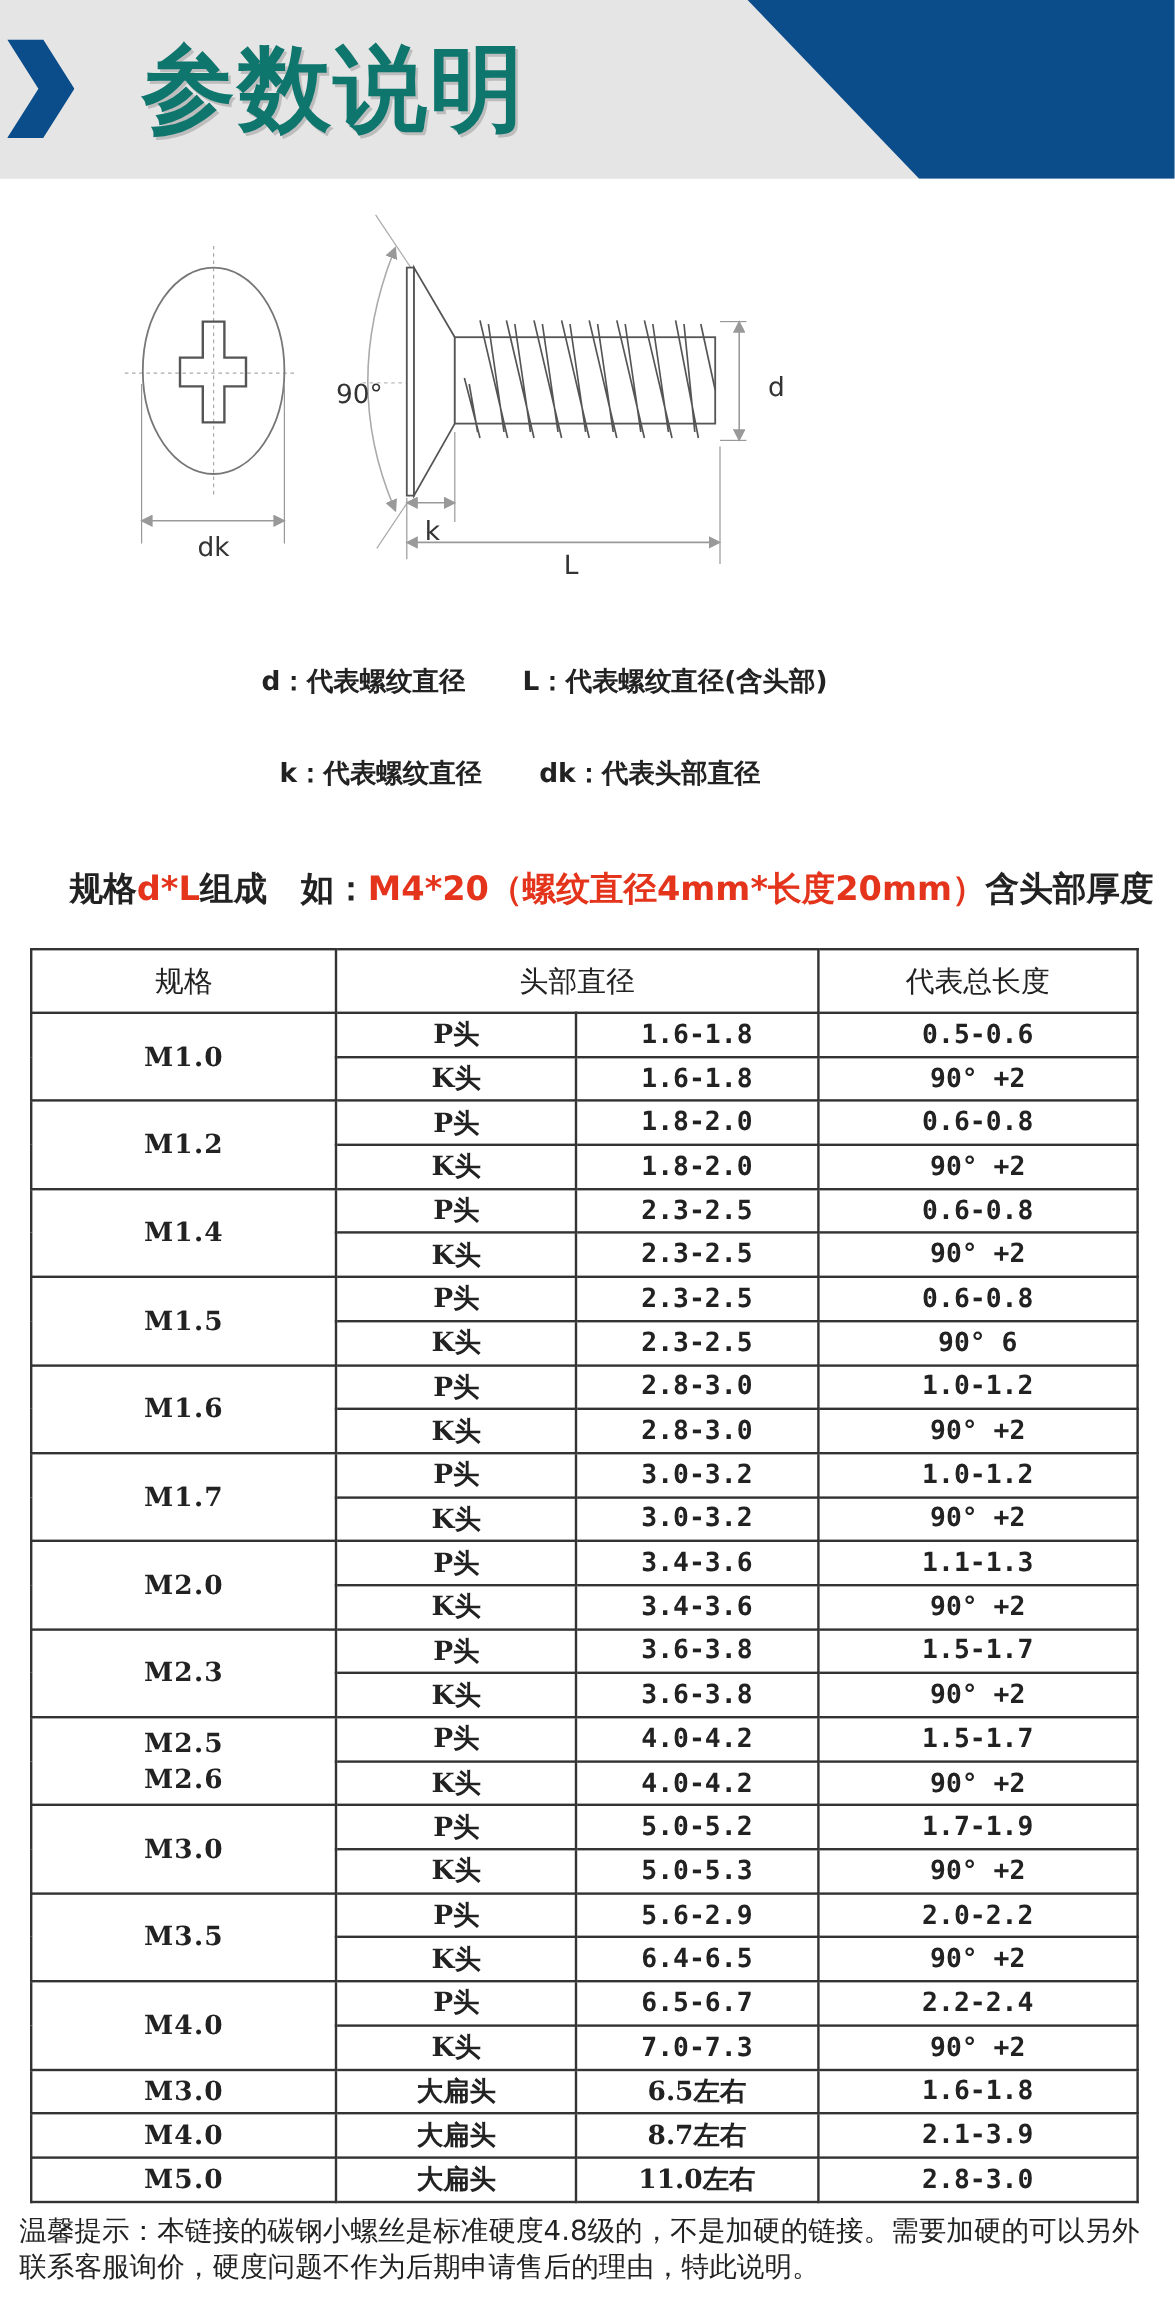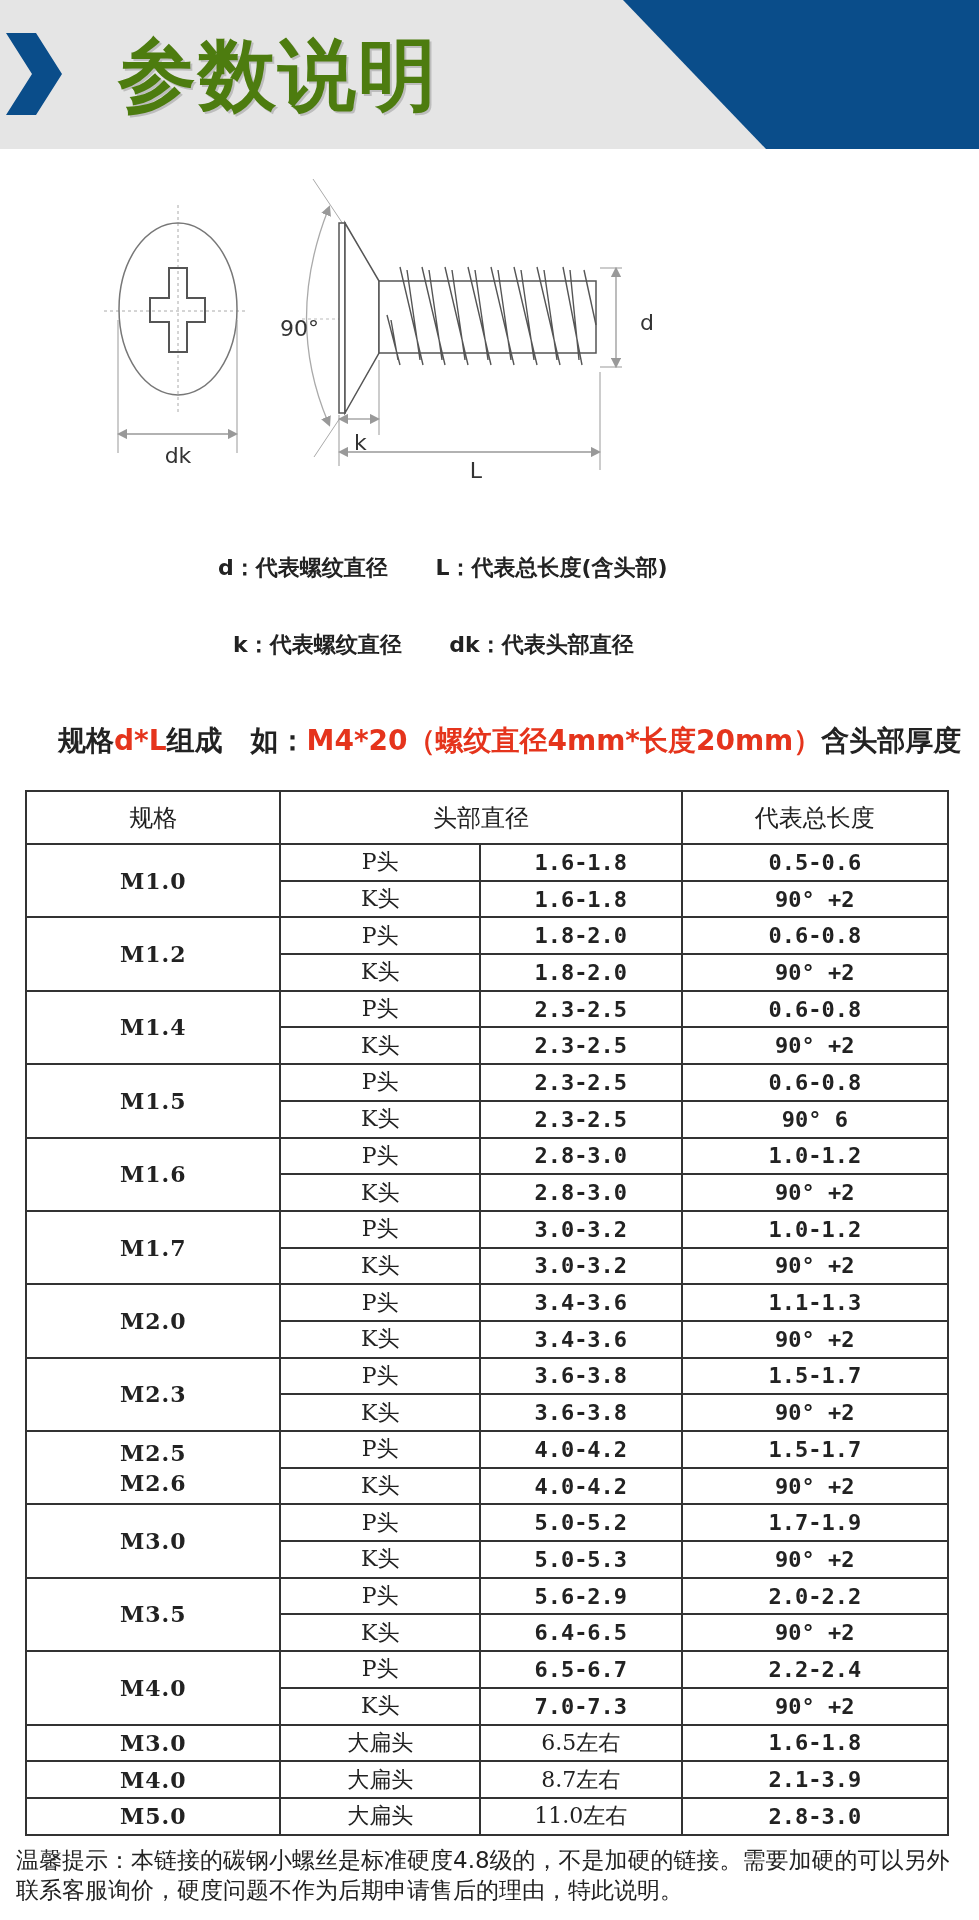--- a/index.html
+++ b/index.html
@@ -3,40 +3,40 @@
 <meta charset="utf-8">
 <style>
   * { box-sizing: border-box; margin: 0; padding: 0; }
   html, body { width: 979px; height: 1920px; background: #ffffff; overflow: hidden; }
   body { position: relative; font-family: "DejaVu Sans", sans-serif; color: #222; }
 
   
   .banner { position: absolute; left: 0; top: 0; width: 979px; height: 149px; background: #e5e5e5; overflow: hidden; }
   .banner .slab { position: absolute; left: 0; top: 0; width: 979px; height: 149px; }
   .banner .chev { position: absolute; left: 6px; top: 33px; width: 56px; height: 82px; }
-  .banner .title { position: absolute; left: 118px; top: 20px; font-family: "DejaVu Sans", sans-serif; font-weight: bold; font-size: 78px; line-height: 110px; color: #4d7c0f; letter-spacing: 2px; text-shadow: 2px 2px 0 #bdbdbd; }
+  .banner .title { position: absolute; left: 118px; top: 20px; font-family: "DejaVu Sans", sans-serif; font-weight: bold; font-size: 78px; line-height: 110px; color: #0f766e; letter-spacing: 2px; text-shadow: 2px 2px 0 #bdbdbd; }
 
   
   .diagram { position: absolute; left: 0; top: 160px; width: 979px; height: 340px; }
   .diagram svg text { font-family: "DejaVu Sans", sans-serif; fill: #333; }
 
   
   .legend-line { position: absolute; font-weight: bold; font-size: 22px; color: #222; white-space: nowrap; }
   .legend-line span { margin-right: 40px; }
 
   .spec-line { position: absolute; left: 58px; top: 722px; font-weight: bold; font-size: 28px; white-space: nowrap; color: #222; }
   .spec-line .red { color: #e5341c; }
 
   
   .tbl { position: absolute; left: 25px; top: 790px; width: 924px; border-collapse: collapse; font-family: "DejaVu Serif", serif; }
   .tbl td, .tbl th { border: 2px solid #333; text-align: center; vertical-align: middle; font-size: 22px; color: #222; padding: 0; }
   .tbl th { font-weight: normal; height: 53px; font-size: 24px; }
   .tbl td { height: 36.7px; font-weight: bold; font-family: "DejaVu Sans Mono", monospace; }
   .tbl td.spec { font-family: "DejaVu Serif", serif; font-weight: bold; letter-spacing: 1px; }
-  .tbl td.type { font-family: "DejaVu Serif", serif; font-weight: normal; }
+  .tbl td.type { font-family: "DejaVu Serif", serif; font-weight: bold; }
   .tbl col.c1 { width: 255px; }
   .tbl col.c2 { width: 200px; }
   .tbl col.c3 { width: 202px; }
   .tbl col.c4 { width: 267px; }
 
   .note { position: absolute; left: 16px; top: 1845px; width: 950px; font-size: 23px; line-height: 30px; color: #222; }
 </style>
 </head>
 <body>
 
@@ -106,21 +106,21 @@
 
       <line x1="600" y1="212" x2="600" y2="310" stroke="#999" stroke-width="1"></line>
       <line x1="343" y1="292" x2="596" y2="292" stroke="#999" stroke-width="1.3" marker-start="url(#arr)" marker-end="url(#arr)"></line>
       <text x="476" y="318" font-size="22" text-anchor="middle">L</text>
     </g>
   </svg>
 </div>
 
 <div class="legend-line" style="left:218px; top:553px;">
   <span>d：代表螺纹直径</span>
-  <span>L：代表总长度(含头部)</span>
+  <span>L：代表螺纹直径(含头部)</span>
 </div>
 <div class="legend-line" style="left:233px; top:630px;">
   <span>k：代表螺纹直径</span>
   <span>dk：代表头部直径</span>
 </div>
 
 <div class="spec-line">
   <span>规格</span><span class="red">d*L</span><span>组成　如：</span><span class="red">M4*20（螺纹直径4mm*长度20mm）</span><span>含头部厚度</span>
 </div>
 

